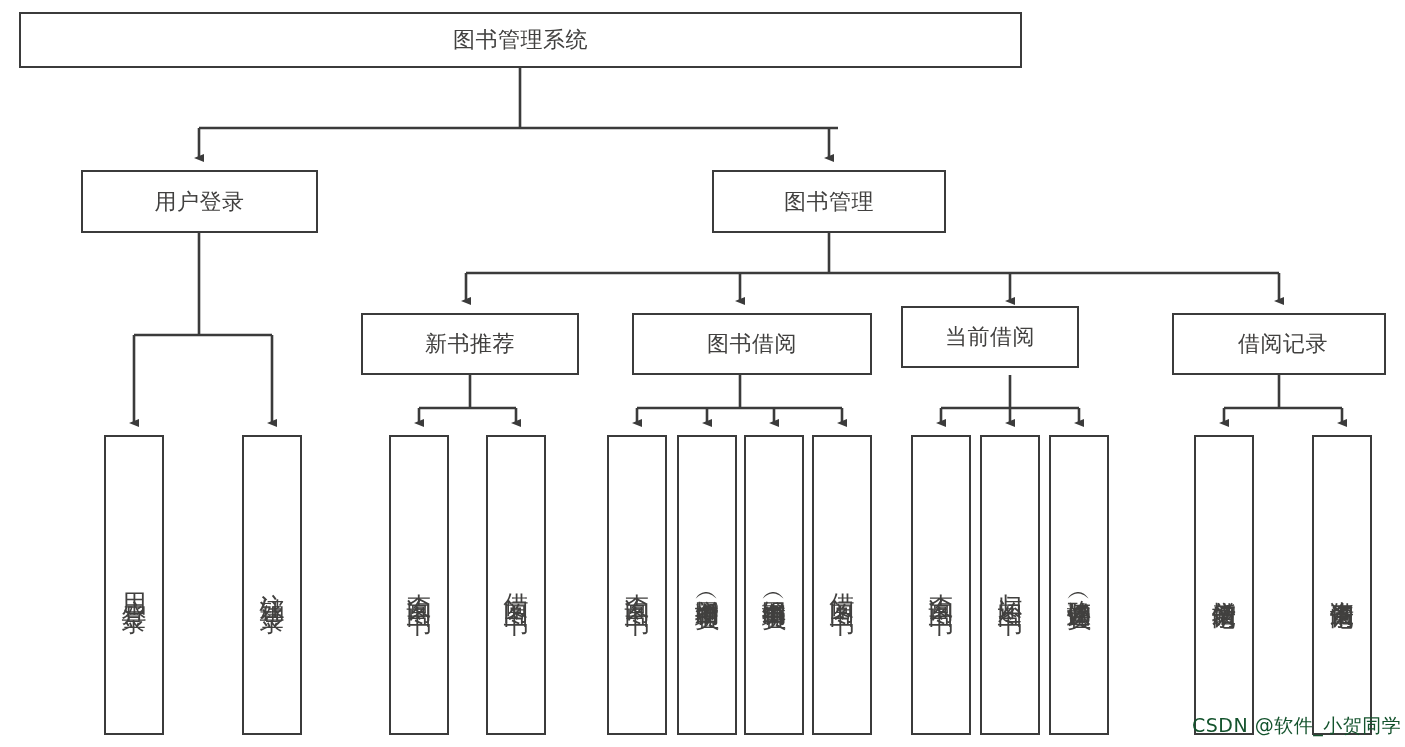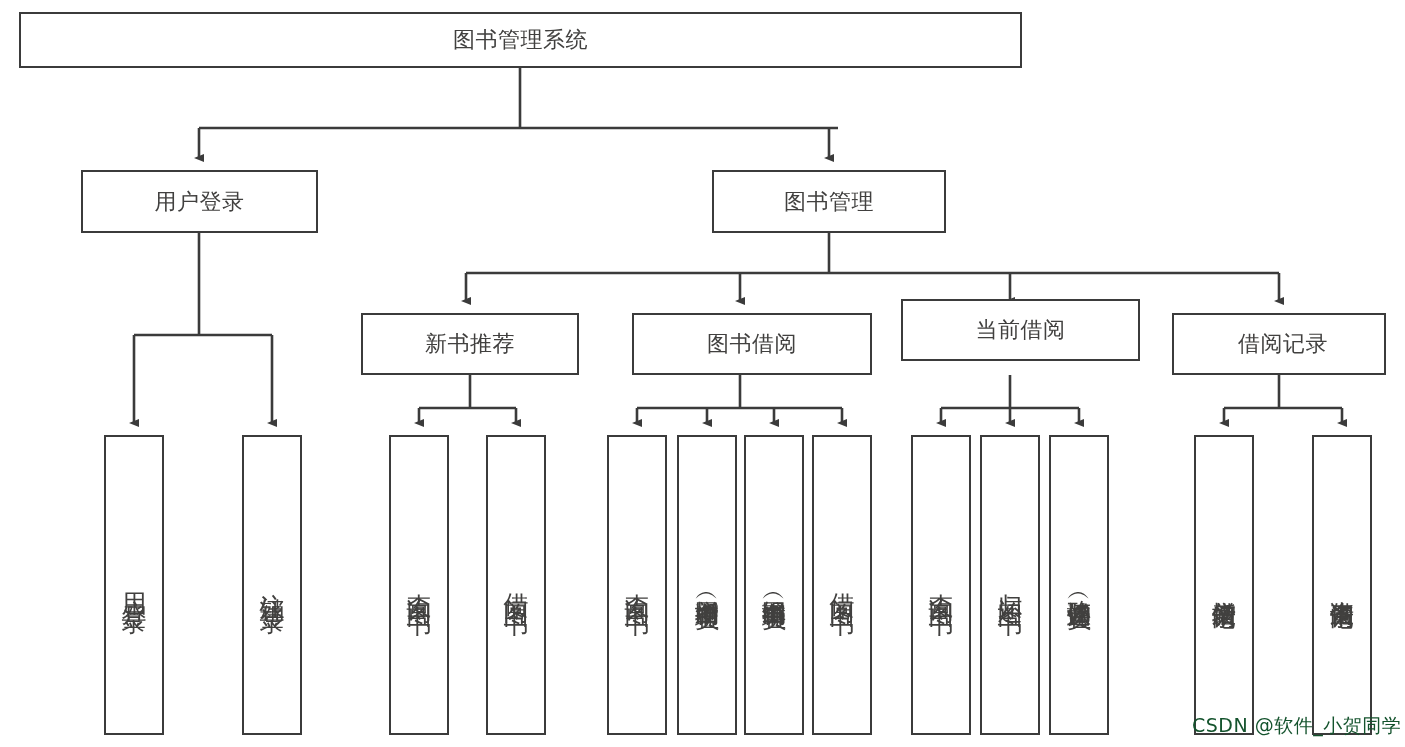--- a/index.html
+++ b/index.html
@@ -135,21 +135,21 @@
   <div class="node h" style="left:361px;top:313px;width:218px;height:62px;">
     <span class="lbl">新书推荐</span>
   </div>
 
   <div class="node h" style="left:712px;top:170px;width:234px;height:63px;">
     <span class="lbl">图书管理</span>
   </div>
   <div class="node h" style="left:632px;top:313px;width:240px;height:62px;">
     <span class="lbl">图书借阅</span>
   </div>
-  <div class="node h" style="left:901px;top:299px;width:239px;height:62px;text-align:right;">
+  <div class="node h" style="left:901px;top:306px;width:178px;height:62px;text-align:right;">
     <span class="lbl">当前借阅</span>
   </div>
   <div class="node h" style="left:1172px;top:313px;width:214px;height:62px;padding-left:8px;">
     <span class="lbl">借阅记录</span>
   </div>
 
   <div class="node v" style="left:104px;top:435px;width:60px;height:300px;">
     <span class="lbl">用户登录</span>
   </div>
   <div class="node v" style="left:242px;top:435px;width:60px;height:300px;">

